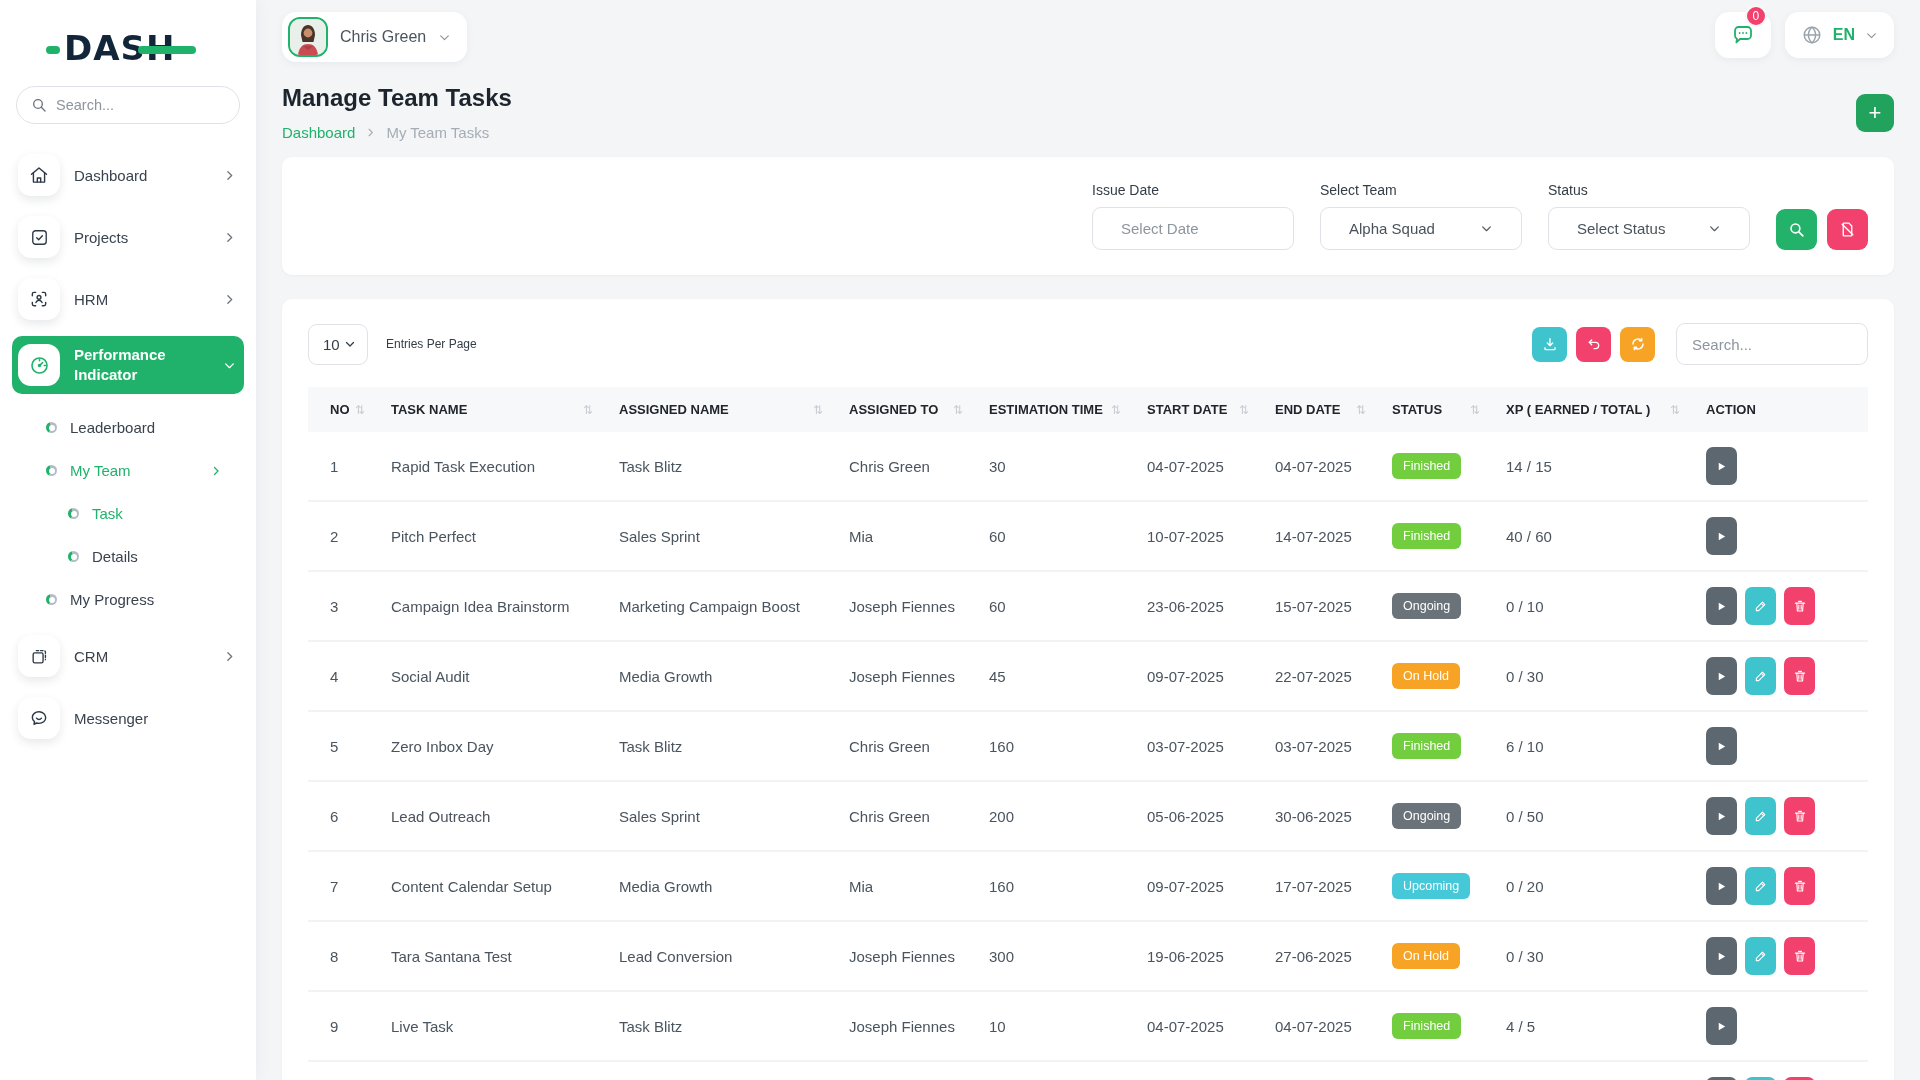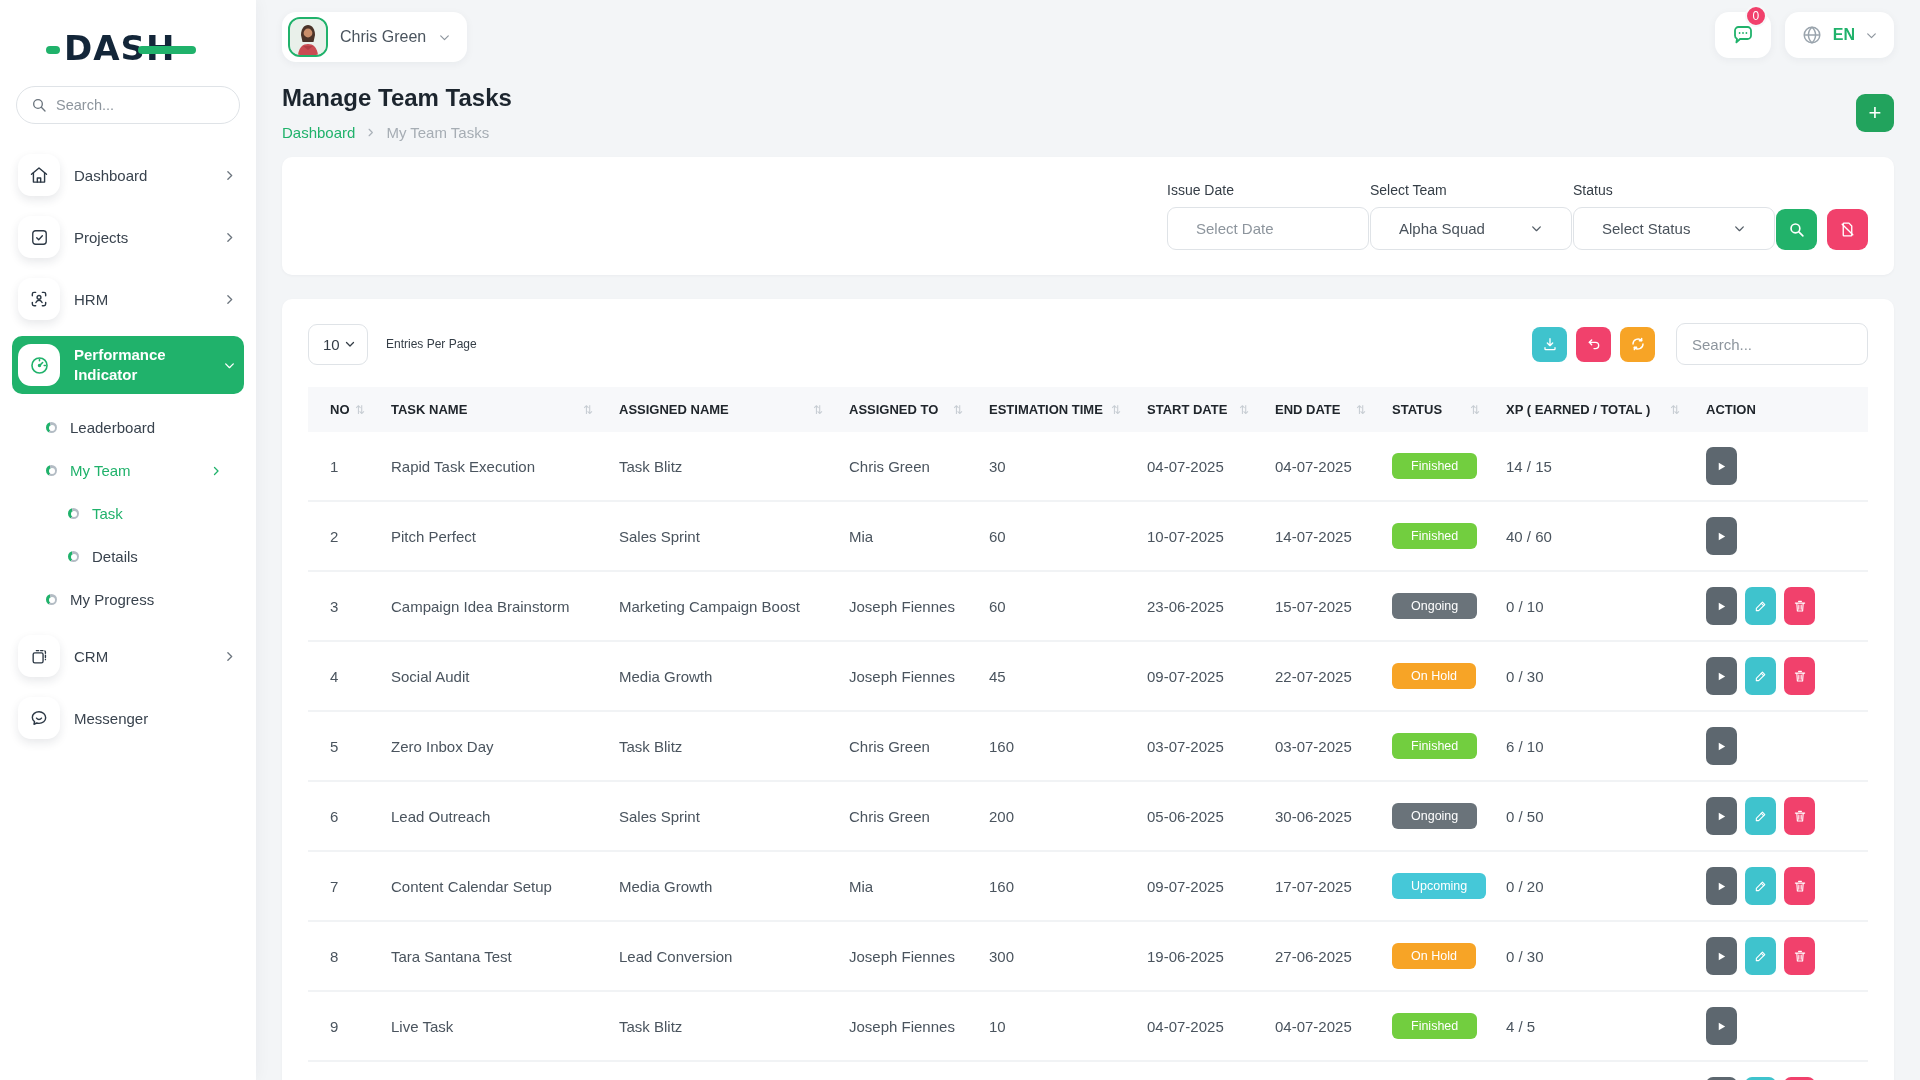--- a/index.html
+++ b/index.html
@@ -66,21 +66,21 @@
   .bc-home { color:#20b26b; cursor:pointer; }
   .bc-sep { color:#aab2b9; display:flex; }
   .bc-cur { color:#a6adb4; }
   .add-btn { width:38px; height:38px; border-radius:9px; background:#22a35d; color:#fff; border:none;
              font-size:22px; line-height:1; cursor:pointer; margin-top:10px; display:flex; align-items:center; justify-content:center; }
 
   .card { background:#fff; border-radius:10px; box-shadow:0 1px 3px rgba(16,24,40,.04); }
 
   
   .filter-card { margin-top:16px; height:118px; display:flex; align-items:center; justify-content:flex-end;
-                 padding:0 26px; gap:1px; }
+                 padding:0 26px; gap:26px; }
   .fgroup { width:202px; }
   .flabel { font-size:14px; color:#343d46; margin-bottom:9px; }
   .finput, .fselect { height:43px; width:100%; border:1px solid #dfe3e7; border-radius:9px; background:#fff;
                       display:flex; align-items:center; padding:0 28px; font-size:15px; color:#49525b; cursor:pointer; }
   .finput input { border:none; outline:none; width:100%; font-size:15px; color:#49525b; font-family:inherit; background:transparent; }
   .finput input::placeholder { color:#8d959d; }
   .fselect { justify-content:space-between; }
   .fselect .sel-chev { color:#545e67; display:flex; }
   .fbtns { display:flex; gap:10px; margin-top:27px; }
   .sq-btn { width:41px; height:41px; border-radius:9px; border:none; cursor:pointer; display:flex;
@@ -107,21 +107,21 @@
 
   table { width:100%; border-collapse:collapse; margin-top:22px; table-layout:fixed; }
   thead th { background:#f7f8fa; text-align:left; font-size:13px; color:#20262c; padding:15px 10px;
              white-space:nowrap; overflow:hidden; }
   thead th .th-in { display:flex; align-items:center; justify-content:space-between;text-align:center; }
   .sort { font-family:"DejaVu Sans",sans-serif; color:#c6ccd2; font-size:12px; font-weight:normal; padding-right:6px; }
   tbody td { padding:15px 10px; font-size:15px; color:#4a545e; border-top:2px solid #f1f3f5; white-space:nowrap; overflow:hidden; }
   tbody tr:first-child td { border-top:none; }
   th:first-child, td:first-child { padding-left:22px; }
 
-  .badge { display:inline-block; padding:6px 19px; border-radius:6px; color:#fff; font-size:12.5px; }
+  .badge { display:inline-block; padding:6px 11px; border-radius:6px; color:#fff; font-size:12.5px; }
   .act-cell { display:flex; gap:8px; }
   .abtn { width:31px; height:38px; border-radius:7px; border:none; cursor:pointer; color:#fff;
           display:flex; align-items:center; justify-content:center; }
   .abtn.play { background:#5d676f; }
   .abtn.edit { background:#3fc3cd; }
   .abtn.del  { background:#f1416c; }
 </style>
 </head>
 <body>
 

